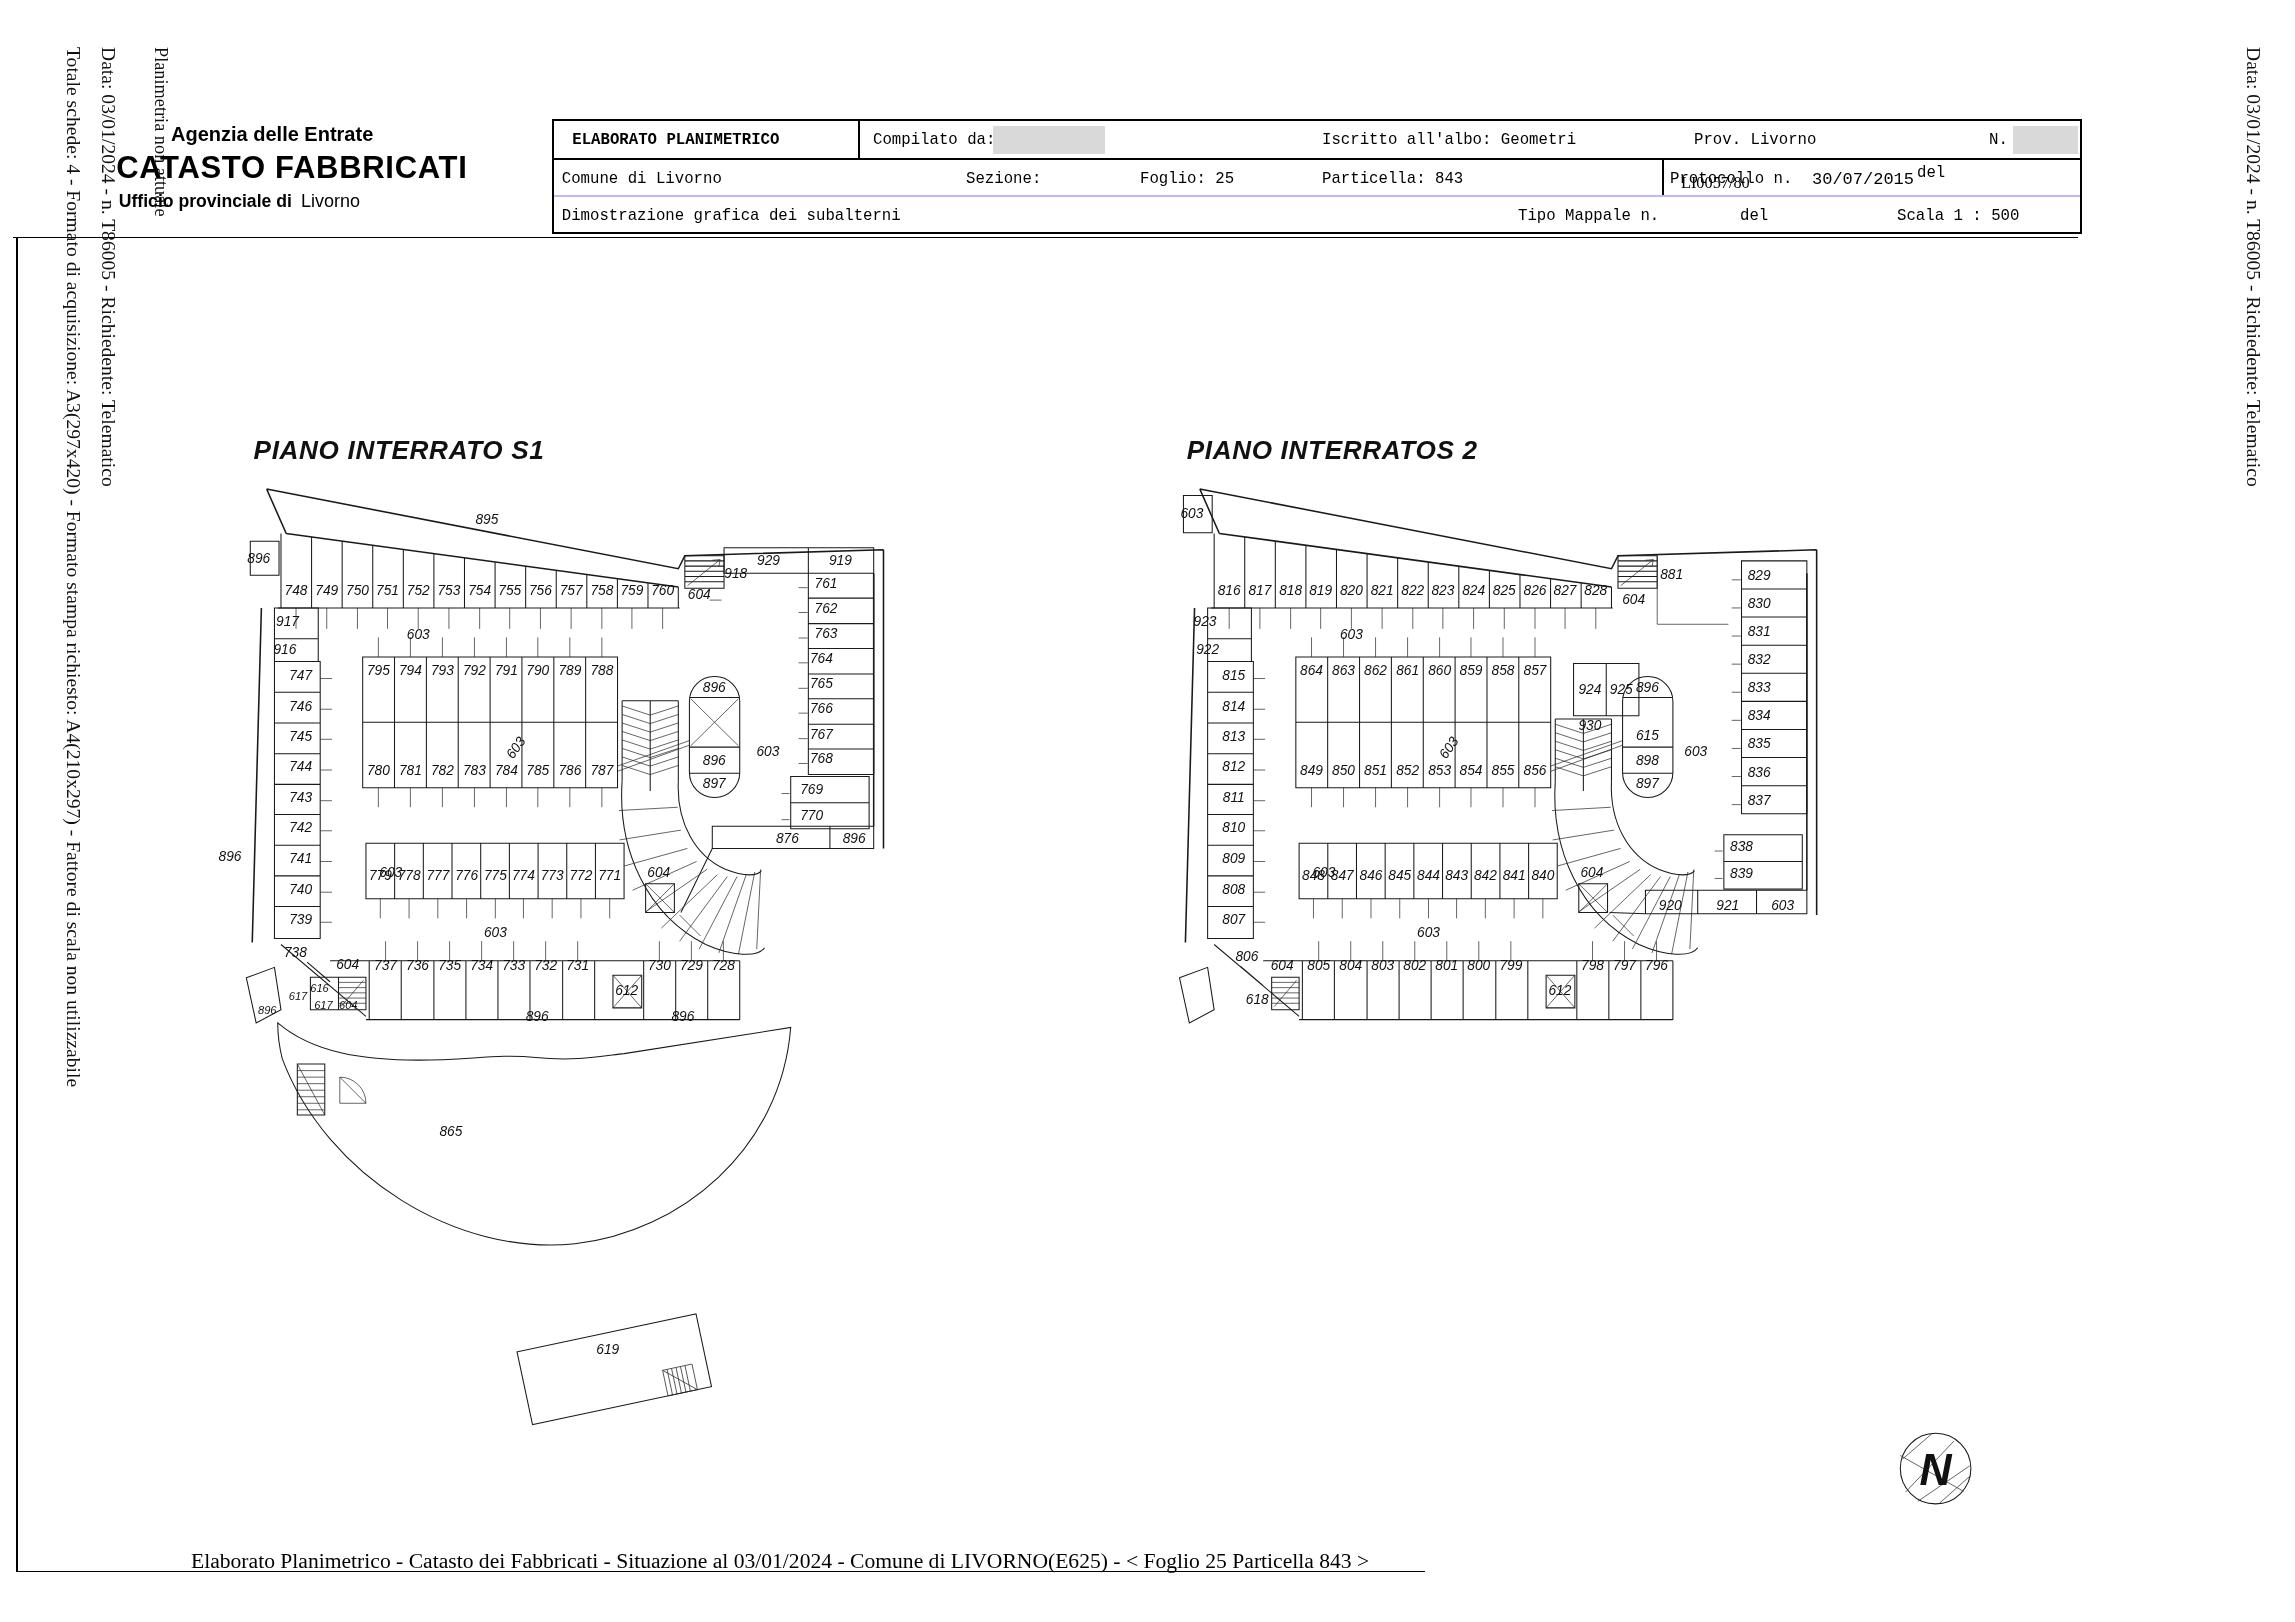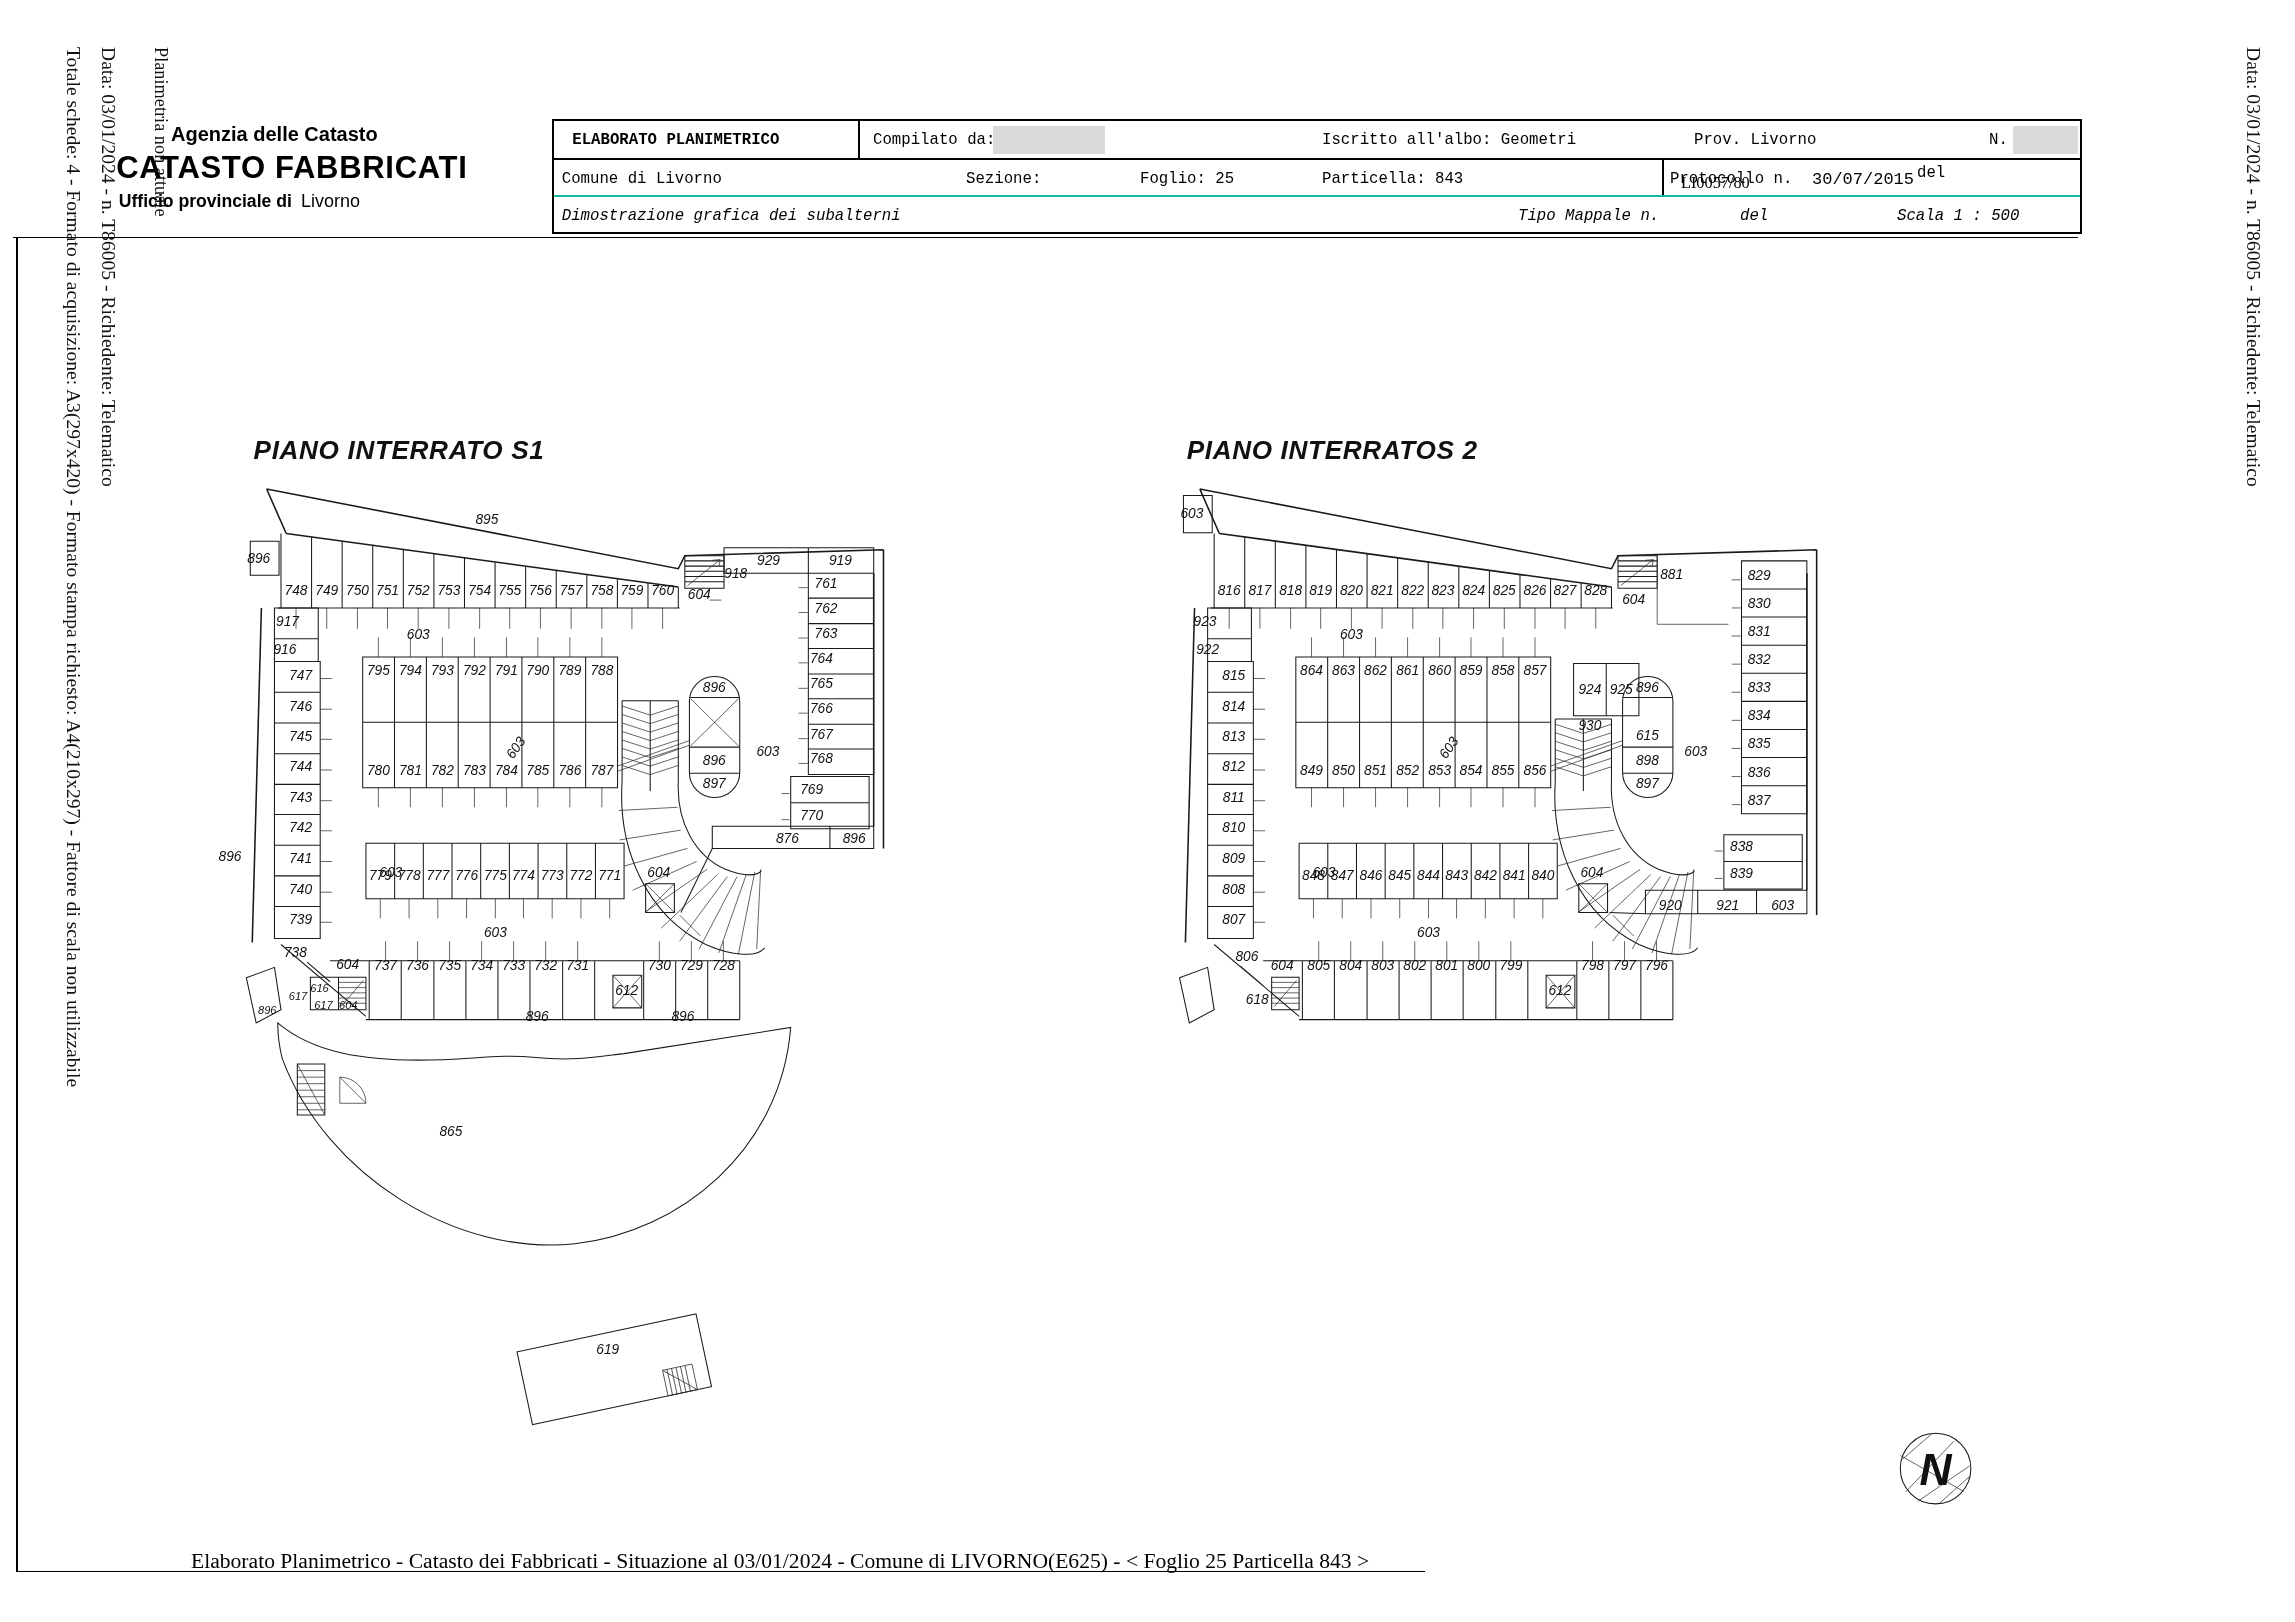--- a/index.html
+++ b/index.html
@@ -13,21 +13,21 @@
   .logo .l1{font-size:20px;font-weight:bold;padding-left:60px;}
   .logo .l2{font-size:31px;font-weight:bold;letter-spacing:0.7px;margin-top:3.9px;padding-left:5.2px;}
   .logo .l3{font-size:17.6px;font-weight:bold;margin-top:5.2px;padding-left:7.8px;}
   .logo .l3 .city{font-weight:normal;font-size:18px;padding-left:9.2px;}
   
   .htable{position:absolute;left:552px;top:119px;width:1526px;height:111px;border:2px solid #000;
           font-family:"Liberation Mono","DejaVu Sans Mono",monospace;font-size:15.7px;}
   .hrow{position:absolute;left:0;width:100%;}
   .r1{top:0;height:37px;}
   .r2{top:37px;height:37px;border-top:2px solid #000;}
-  .r3{top:74px;height:37px;border-top:2px solid #14b8a6;font-style:italic;}
+  .r3{top:74px;height:37px;border-top:2px solid #c4b5fd;}
   .hcell{position:absolute;top:50%;transform:translateY(-50%);white-space:nowrap;}
   .vsep{position:absolute;top:0;width:2px;height:100%;background:#000;}
   .bold{font-weight:bold;}
   .redact{position:absolute;background:#d9d9d9;}
   .serifval{font-family:"Liberation Serif",serif;}
   .overlap{position:absolute;font-family:"Liberation Serif",serif;}
   
   .hline{position:absolute;background:#000;height:1.3px;}
   .vline{position:absolute;background:#000;width:1.3px;}
   
@@ -47,21 +47,21 @@
 <body>
 
 <div class="page">
 
   <div class="vtext" style="left:171px;top:47px;font-size:18.3px;">Planimetria non attuale</div>
   <div class="vtext" style="left:119px;top:47px;">Data: 03/01/2024 - n. T86005 - Richiedente: Telematico</div>
   <div class="vtext" style="left:84px;top:47px;">Totale schede: 4 - Formato di acquisizione: A3(297x420)  - Formato stampa richiesto: A4(210x297) - Fattore di scala non utilizzabile</div>
   <div class="vtext" style="left:2264px;top:47px;">Data: 03/01/2024 - n. T86005 - Richiedente: Telematico</div>
 
   <div class="logo">
-    <div class="l1">Agenzia delle Catasto</div>
+    <div class="l1">Agenzia delle Entrate</div>
     <div class="l2">CATASTO FABBRICATI</div>
     <div class="l3"><span>Ufficio provinciale di</span><span class="city">Livorno</span></div>
   </div>
 
   <div class="htable">
     <div class="hrow r1">
       <div class="hcell bold" style="left:18.3px;">ELABORATO PLANIMETRICO</div>
       <div class="vsep" style="left:304px;"></div>
       <div class="hcell" style="left:319px;">Compilato da:</div>
       <div class="redact" style="left:439px;top:5.2px;width:112px;height:27.5px;"></div>

